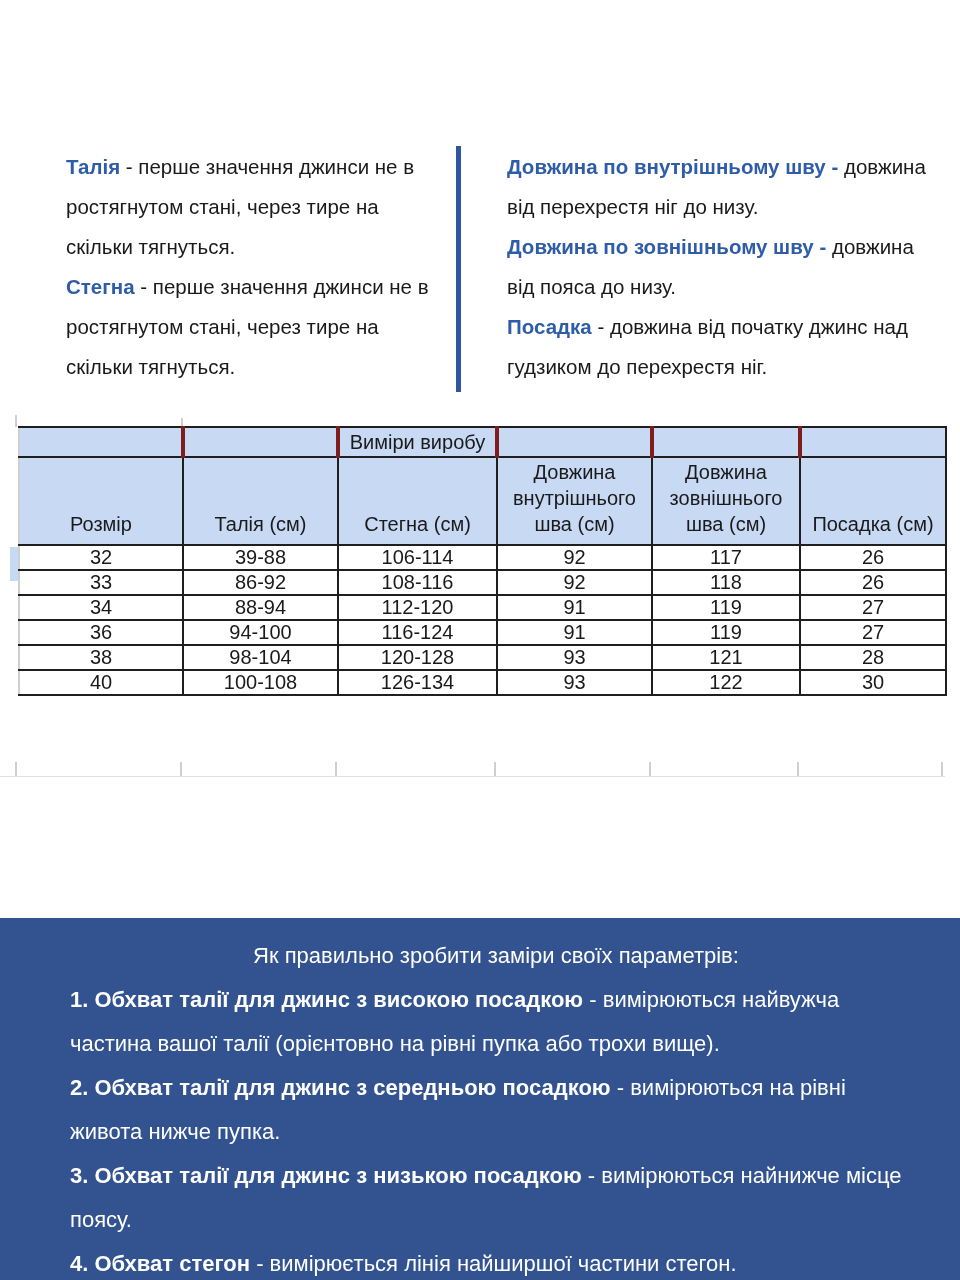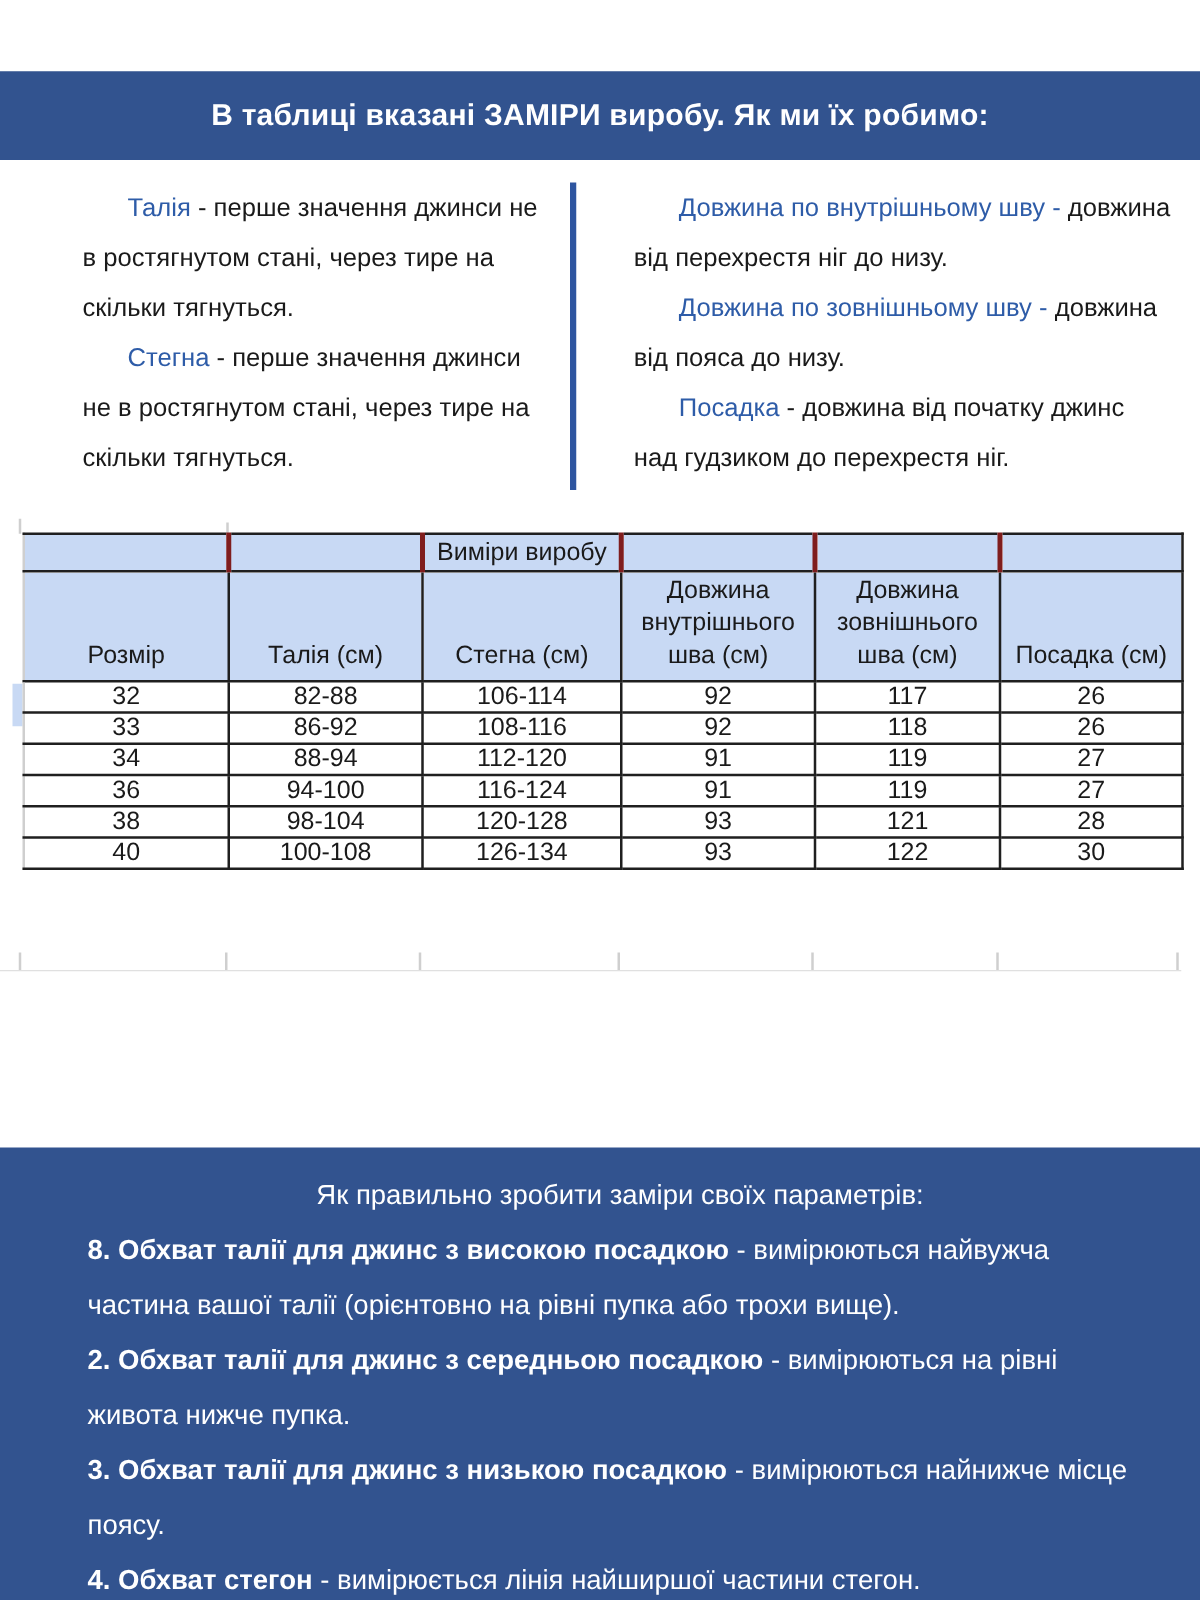--- a/index.html
+++ b/index.html
@@ -14,21 +14,21 @@
 
   
   .banner{position:absolute;left:0;top:57px;width:960px;height:71px;background:var(--banner-blue);
     display:flex;align-items:center;justify-content:center;}
   .banner h1{color:#fff;font-size:24px;font-weight:bold;letter-spacing:.2px;}
 
   
   .def-col{position:absolute;top:147px;font-size:20.5px;line-height:40px;color:var(--text-black);}
   .def-left{left:66px;width:372px;}
   .def-right{left:507px;width:432px;}
-  .def-col .term{color:var(--term-blue);font-weight:normal;margin-left:36px;}
+  .def-col .term{color:var(--term-blue);font-weight:bold;}
   .v-divider{position:absolute;left:456px;top:146px;width:5px;height:246px;background:var(--divider-blue);}
 
   
   .size-table{position:absolute;left:18px;top:426px;border-collapse:collapse;table-layout:fixed;width:927px;
     font-size:20px;color:var(--text-black);}
   .size-table td{border:2px solid var(--table-border);text-align:center;overflow:hidden;}
   .size-table td:first-child{border-left:2px solid var(--gridline-gray);}
   tr.t-title td{background:var(--table-header-bg);height:30px;border-left:4px solid #7f1d1d;border-right:1px solid #b7c3da;
     border-top:2px solid var(--table-border);border-bottom:2px solid var(--table-border);}
   tr.t-title td:first-child{border-left:2px solid var(--gridline-gray);}
@@ -45,23 +45,20 @@
   .footer{position:absolute;left:0;top:918px;width:960px;height:362px;background:var(--banner-blue);
     color:var(--footer-text);font-size:22px;line-height:44px;padding:16px 38px 0 70px;}
   .footer .heading{text-align:center;}
   .footer p b{font-weight:bold;}
 </style>
 </head>
 <body>
 
 <div class="sheet">
 
-  <div class="banner">
-    <h1>В таблиці вказані ЗАМІРИ виробу. Як ми їх робимо:</h1>
-  </div>
 
   <div class="def-col def-left" id="def-left">
       <p><span class="term">Талія</span><span> - перше значення джинси не в ростягнутом стані, через тире на скільки тягнуться.</span></p>
       <p><span class="term">Стегна</span><span> - перше значення джинси не в ростягнутом стані, через тире на скільки тягнуться.</span></p>
     </div>
   <div class="v-divider"></div>
   <div class="def-col def-right" id="def-right">
       <p><span class="term">Довжина по внутрішньому шву -</span><span> довжина від перехрестя ніг до низу.</span></p>
       <p><span class="term">Довжина по зовнішньому шву -</span><span> довжина від пояса до низу.</span></p>
       <p><span class="term">Посадка</span><span> - довжина від початку джинс над гудзиком до перехрестя ніг.</span></p>
@@ -104,21 +101,21 @@
           <td>Талія (см)</td>
           <td>Стегна (см)</td>
           <td>Довжина внутрішнього шва (см)</td>
           <td>Довжина зовнішнього шва (см)</td>
           <td>Посадка (см)</td>
         </tr>
       </thead>
     <tbody id="size-table-body">
         <tr class="t-body">
           <td>32</td>
-          <td>82-88</td>
+          <td>39-88</td>
           <td>106-114</td>
           <td>92</td>
           <td>117</td>
           <td>26</td>
         </tr>
         <tr class="t-body">
           <td>33</td>
           <td>86-92</td>
           <td>108-116</td>
           <td>92</td>
@@ -156,20 +153,20 @@
           <td>93</td>
           <td>122</td>
           <td>30</td>
         </tr>
       </tbody>
   </table>
 
   <div class="footer">
     <p class="heading">Як правильно зробити заміри своїх параметрів:</p>
     <div id="footer-items">
-        <p><b>8. Обхват талії для джинс з високою посадкою</b><span> - вимірюються найвужча частина вашої талії (орієнтовно на рівні пупка або трохи вище).</span></p>
+        <p><b>1. Обхват талії для джинс з високою посадкою</b><span> - вимірюються найвужча частина вашої талії (орієнтовно на рівні пупка або трохи вище).</span></p>
         <p><b>2. Обхват талії для джинс з середньою посадкою</b><span> - вимірюються на рівні живота нижче пупка.</span></p>
         <p><b>3. Обхват талії для джинс з низькою посадкою</b><span> - вимірюються найнижче місце поясу.</span></p>
         <p><b>4. Обхват стегон</b><span> - вимірюється лінія найширшої частини стегон.</span></p>
       </div>
   </div>
 
 </div>
 
 </body></html>

